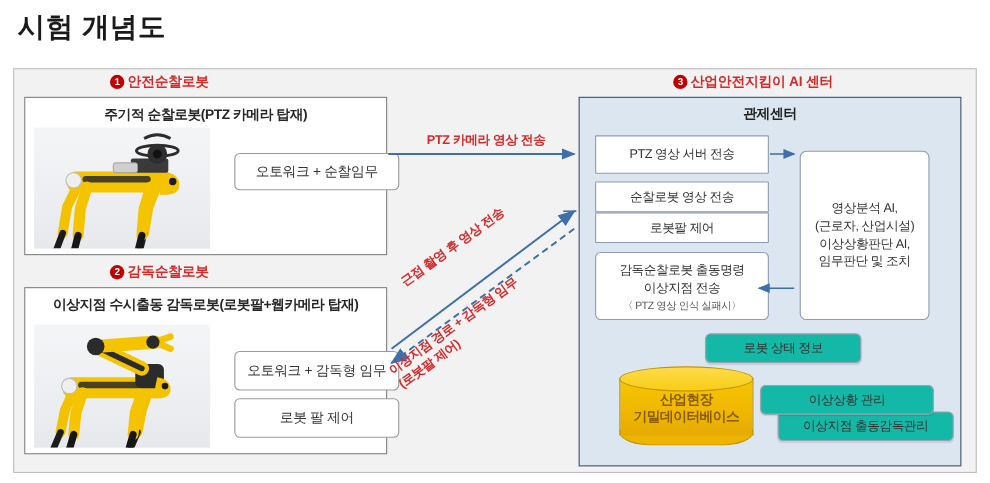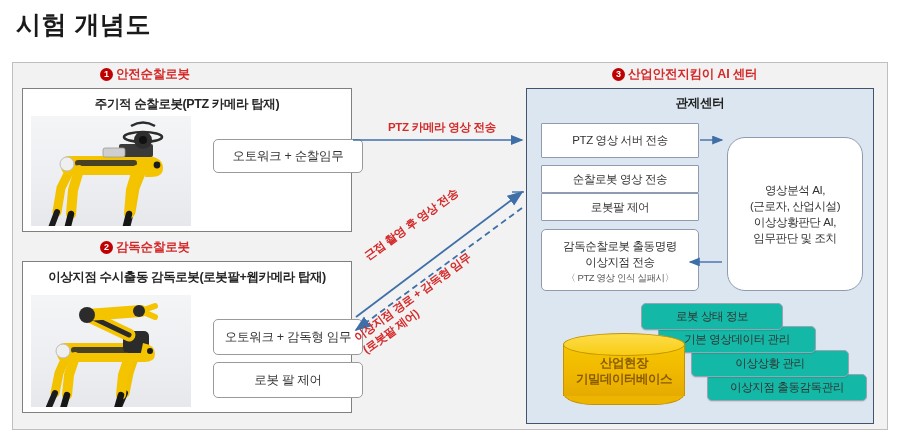--- a/index.html
+++ b/index.html
@@ -100,22 +100,22 @@
   .c-box.sq { border-radius: 1px; }
 
   #cb1 { left: 14px; top: 34px;  width: 158px; height: 35px; }
   #cb2 { left: 14px; top: 76px;  width: 158px; height: 28px; }
   #cb3 { left: 14px; top: 104px; width: 158px; height: 28px; }
   #cb4 { left: 14px; top: 140px; width: 158px; height: 62px; padding-top:3px; }
   #cb4 .ln { line-height: 16px; }
   #cb4 .small { font-size: 9.5px; color: #555; margin-top: 2px; }
 
   #aibox {
-    left: 200px; top: 48px; width: 136px; height: 154px;
-    border-radius: 18px; line-height: 16px; font-size: 11.5px;
+    left: 200px; top: 48px; width: 118px; height: 154px;
+    border-radius: 6px; line-height: 16px; font-size: 11.5px;
   }
 
   
   .cascade {
     position: absolute; background: #14b8a6;
     border: 1px solid #9aa3b0; border-radius: 5px;
     font-size: 11.5px; color: #333; letter-spacing: -0.4px;
     display: flex; align-items: center; justify-content: center;
     box-shadow: 0 1px 1px rgba(0,0,0,0.10);
   }
@@ -285,21 +285,20 @@
     </div>
 
     <div class="c-box" id="aibox">
       <div>영상분석 AI,</div>
       <div>(근로자, 산업시설)</div>
       <div>이상상황판단 AI,</div>
       <div>임무판단 및 조치</div>
     </div>
 
     <div class="cascade" id="dc1">로봇 상태 정보</div>
-    <div class="cascade" id="dc2">기본 영상데이터 관리</div>
     <div class="cascade" id="dc3">이상상황 관리</div>
     <div class="cascade" id="dc4">이상지점 출동감독관리</div>
 
     <div class="db-cyl">
       <div class="db-bottom"></div>
       <div class="db-body"></div>
       <div class="db-top"></div>
       <div class="db-label">
         <div>산업현장</div>
         <div>기밀데이터베이스</div>

